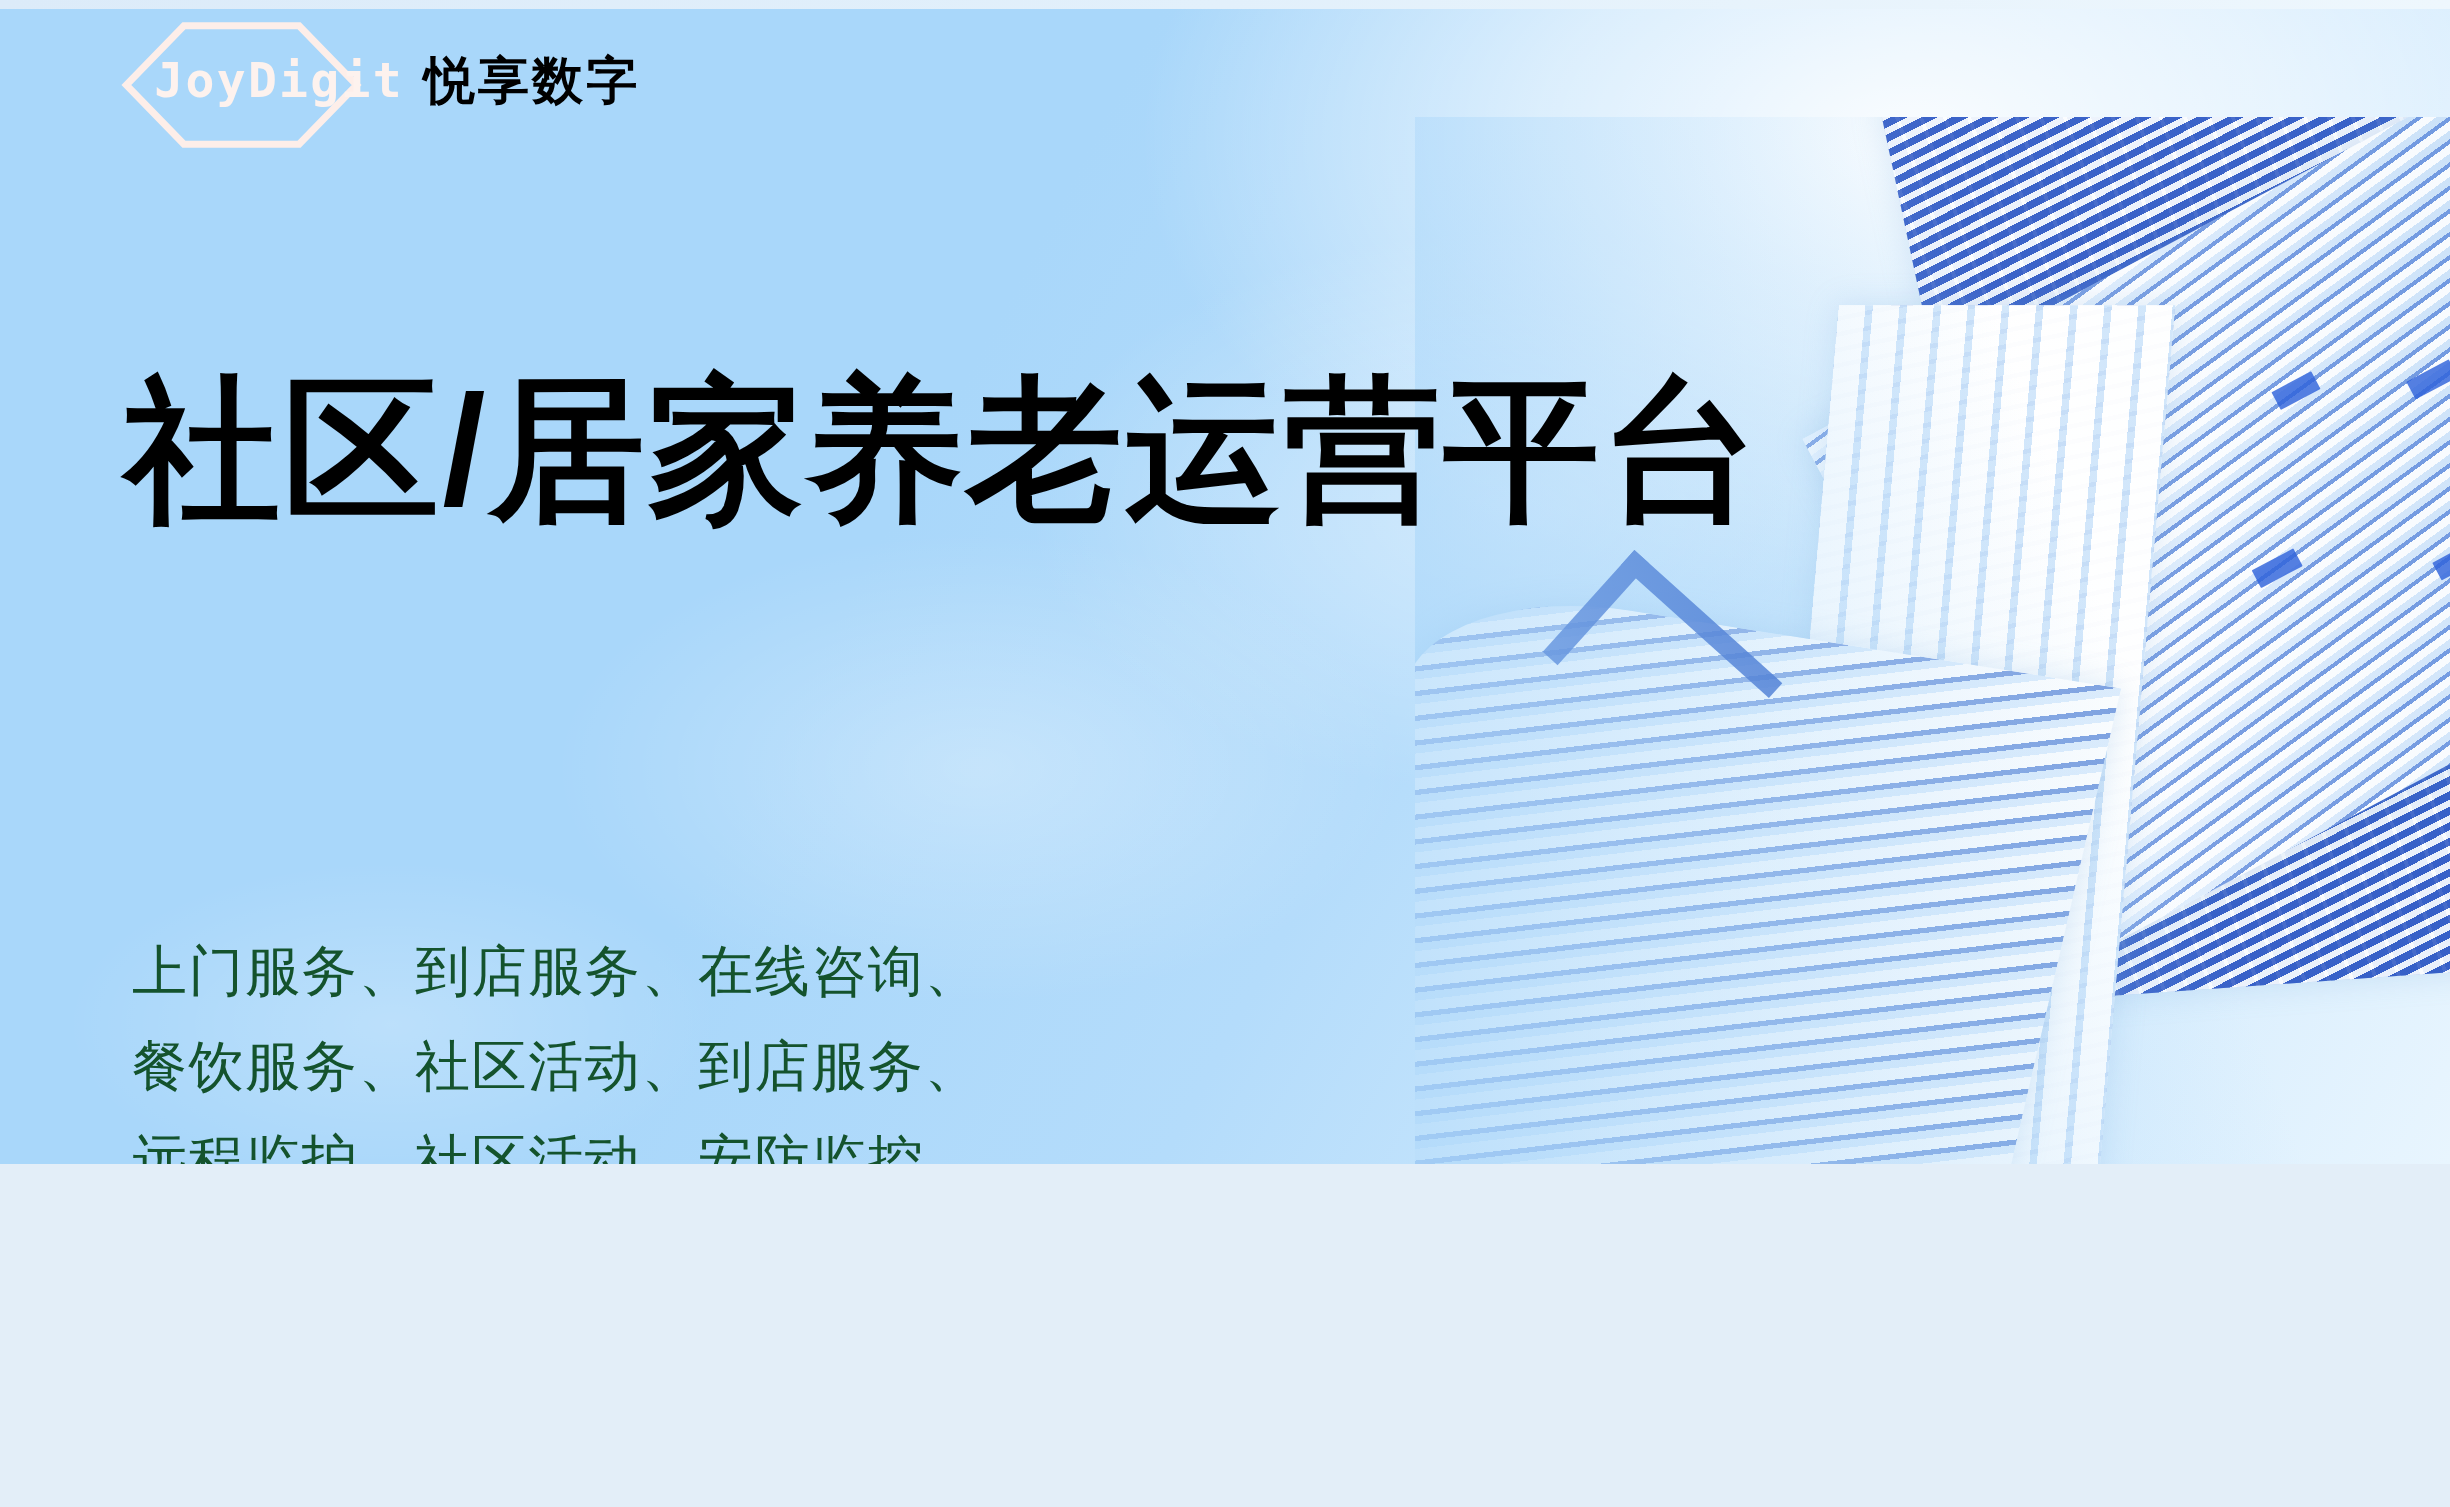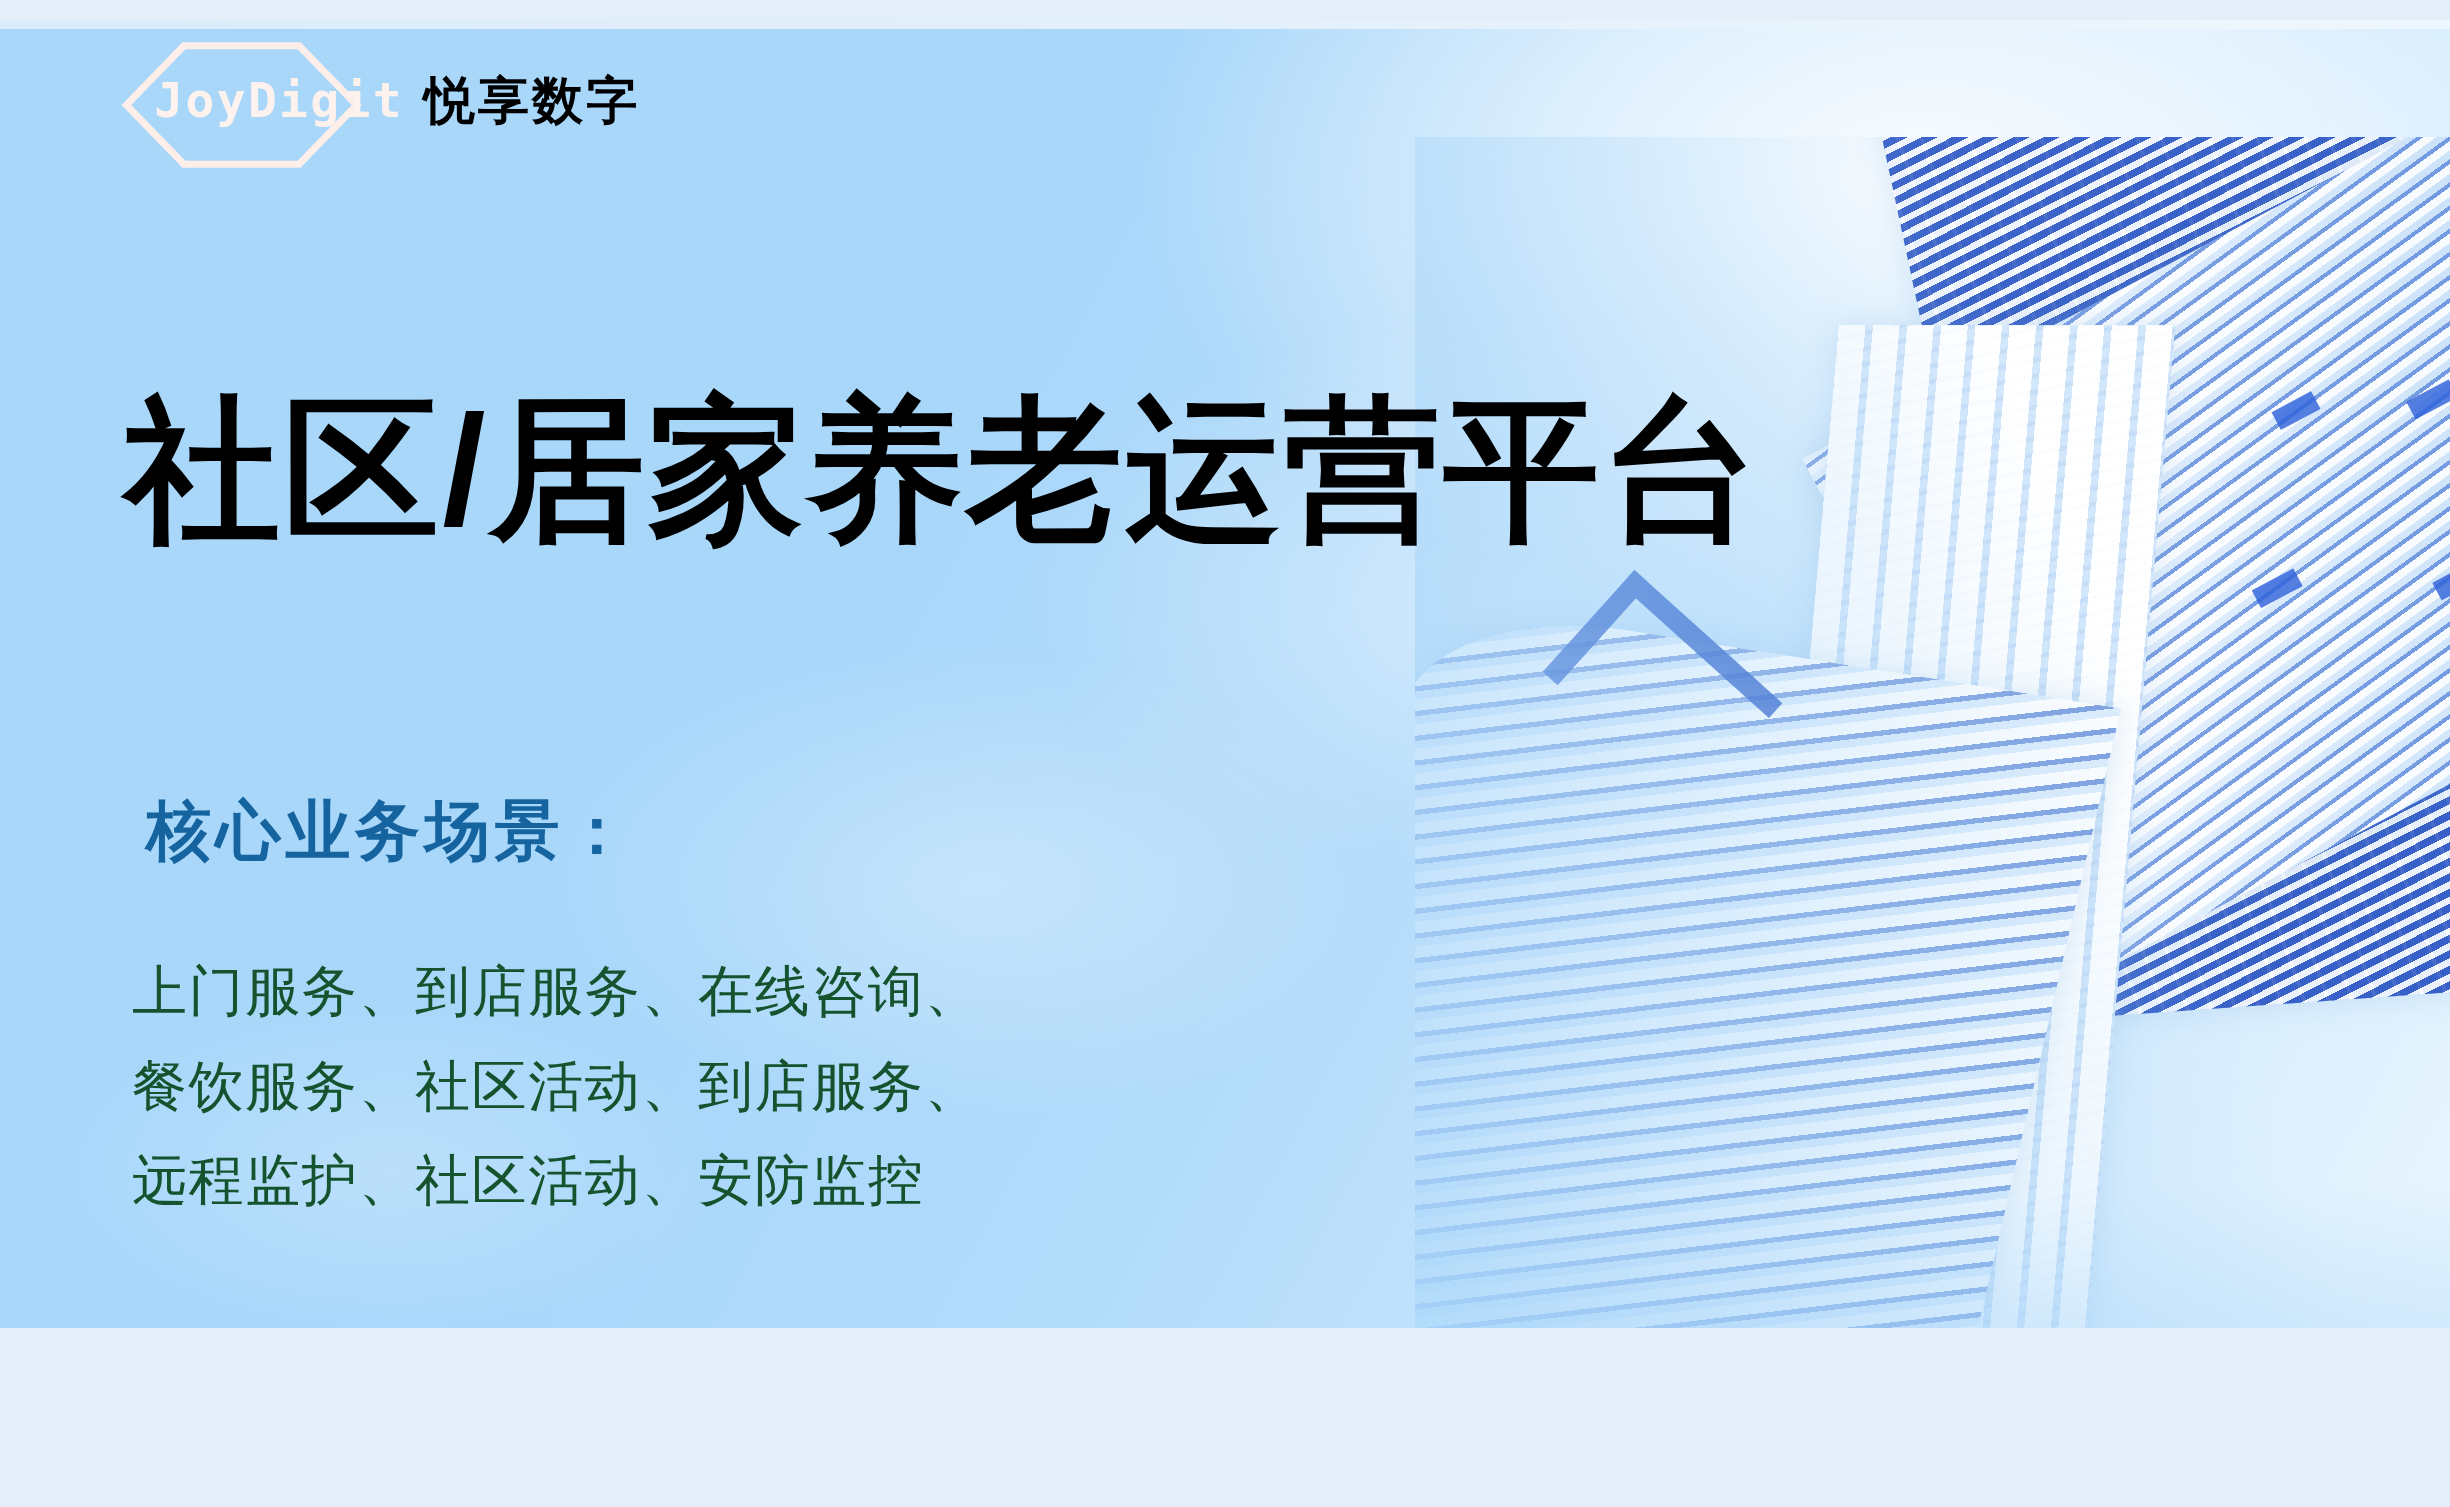--- a/index.html
+++ b/index.html
@@ -1,23 +1,22 @@
 <!DOCTYPE html>
 <html style="font-size:12.4px"><head>
 <meta charset="utf-8">
 <style>
   html,body{margin:0;padding:0;background:#e3eef8;}
   body{font-family:"Liberation Sans","DejaVu Sans",sans-serif;}
 
   #slide{
     position:relative;
-    width:2450px;height:1308px;
+    width:2450px;height:1164px;
     overflow:hidden;
     background:#b3daf9;
-    margin-top:20px;
   }
 
   
   .sky{
     position:absolute;inset:0;
     background:
       radial-gradient(ellipse 1167px 700px at 78% 12%, rgba(255,255,255,0.92) 0%, rgba(255,255,255,0.55) 32%, rgba(255,255,255,0) 66%),
       radial-gradient(ellipse 700px 405px at 62% 44%, rgba(255,255,255,0.42) 0%, rgba(255,255,255,0) 70%),
       radial-gradient(ellipse 591px 327px at 40% 66%, rgba(255,255,255,0.30) 0%, rgba(255,255,255,0) 72%),
       radial-gradient(ellipse 467px 233px at 16% 88%, rgba(255,255,255,0.22) 0%, rgba(255,255,255,0) 70%),
@@ -226,21 +225,20 @@
   <div class="logo">
     <svg class="logo-hex" viewBox="0 0 320 172">
       <path d="M86 10 L234 10 L308 86 L234 162 L86 162 L12 86 Z" fill="none" stroke="#fdeee9" stroke-width="9" stroke-linejoin="miter"></path>
     </svg>
     <span class="logo-mark">JoyDigit</span>
     <span class="logo-cn">悦享数字</span>
   </div>
 
   <h1 class="headline">社区/居家养老运营平台</h1>
 
-  <div class="subtitle">核心业务场景：</div>
 
   <div class="bodylines">
     <div>上门服务、到店服务、在线咨询、</div>
     <div>餐饮服务、社区活动、到店服务、</div>
     <div>远程监护、社区活动、安防监控</div>
   </div>
 
   <div class="ribbon">
     <div class="ribbon-base"></div>
     <div class="ribbon-slash2"></div>

